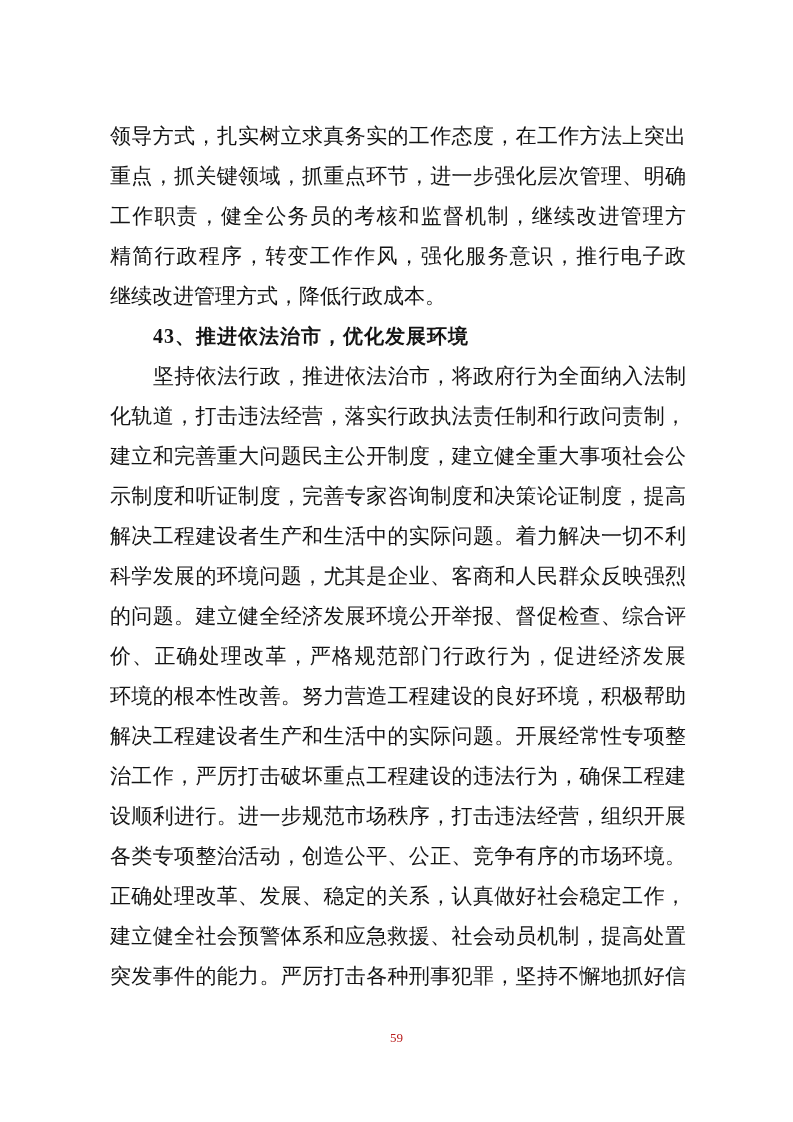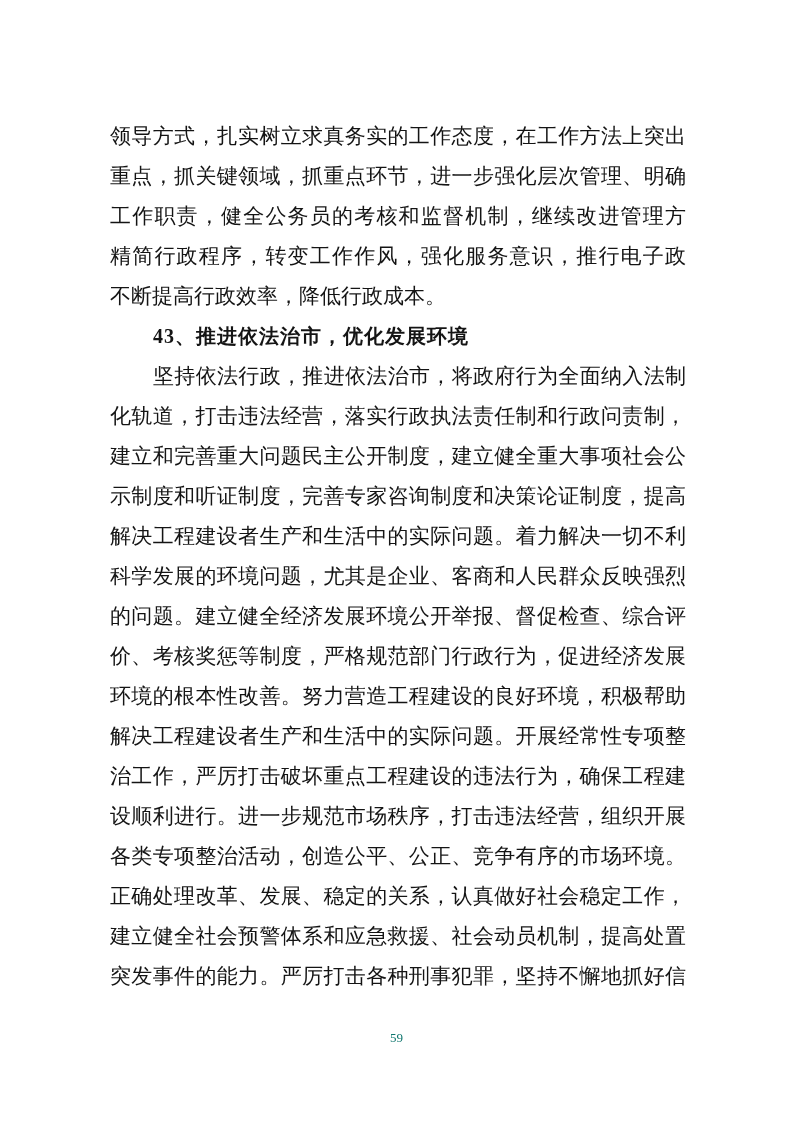--- a/index.html
+++ b/index.html
@@ -45,48 +45,48 @@
     letter-spacing: 1px;
   }
   .footer {
     position: absolute;
     left: 0;
     top: 1028px;
     width: 100%;
     text-align: center;
     font-size: 13px;
     line-height: 20px;
-    color: #0f766e;
+    color: #b91c1c;
   }
 </style>
 </head>
 <body>
 
 <div class="page">
   <div class="content">
 
     <div class="para">
       <div class="line j">领导方式，扎实树立求真务实的工作态度，在工作方法上突出</div>
       <div class="line j">重点，抓关键领域，抓重点环节，进一步强化层次管理、明确</div>
       <div class="line j">工作职责，健全公务员的考核和监督机制，继续改进管理方式，</div>
       <div class="line j">精简行政程序，转变工作作风，强化服务意识，推行电子政务，</div>
-      <div class="line">不断提高行政效率，降低行政成本。</div>
+      <div class="line">继续改进管理方式，降低行政成本。</div>
     </div>
 
     <div class="heading">43、推进依法治市，优化发展环境</div>
 
     <div class="para">
       <div class="line j indent">坚持依法行政，推进依法治市，将政府行为全面纳入法制</div>
       <div class="line j">化轨道，打击违法经营，落实行政执法责任制和行政问责制，</div>
       <div class="line j">建立和完善重大问题民主公开制度，建立健全重大事项社会公</div>
       <div class="line j">示制度和听证制度，完善专家咨询制度和决策论证制度，提高</div>
       <div class="line j">解决工程建设者生产和生活中的实际问题。着力解决一切不利于</div>
       <div class="line j">科学发展的环境问题，尤其是企业、客商和人民群众反映强烈</div>
       <div class="line j">的问题。建立健全经济发展环境公开举报、督促检查、综合评</div>
-      <div class="line j">价、考核奖惩等制度，严格规范部门行政行为，促进经济发展</div>
+      <div class="line j">价、正确处理改革，严格规范部门行政行为，促进经济发展</div>
       <div class="line j">环境的根本性改善。努力营造工程建设的良好环境，积极帮助</div>
       <div class="line j">解决工程建设者生产和生活中的实际问题。开展经常性专项整</div>
       <div class="line j">治工作，严厉打击破坏重点工程建设的违法行为，确保工程建</div>
       <div class="line j">设顺利进行。进一步规范市场秩序，打击违法经营，组织开展</div>
       <div class="line j">各类专项整治活动，创造公平、公正、竞争有序的市场环境。</div>
       <div class="line j">正确处理改革、发展、稳定的关系，认真做好社会稳定工作，</div>
       <div class="line j">建立健全社会预警体系和应急救援、社会动员机制，提高处置</div>
       <div class="line j">突发事件的能力。严厉打击各种刑事犯罪，坚持不懈地抓好信</div>
     </div>
 

